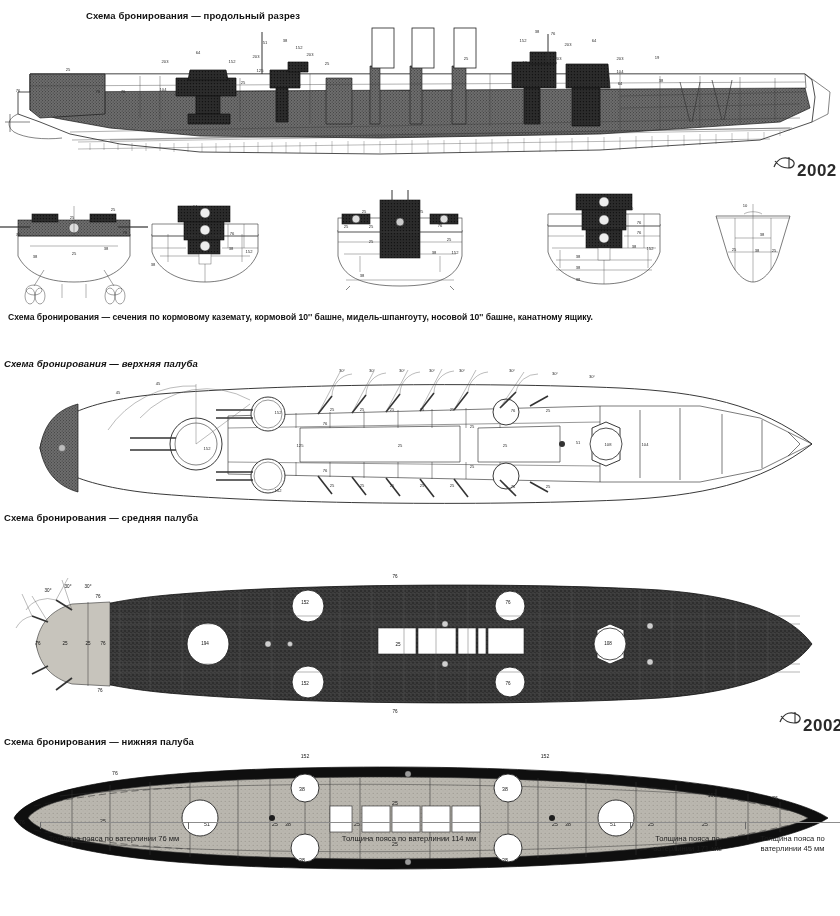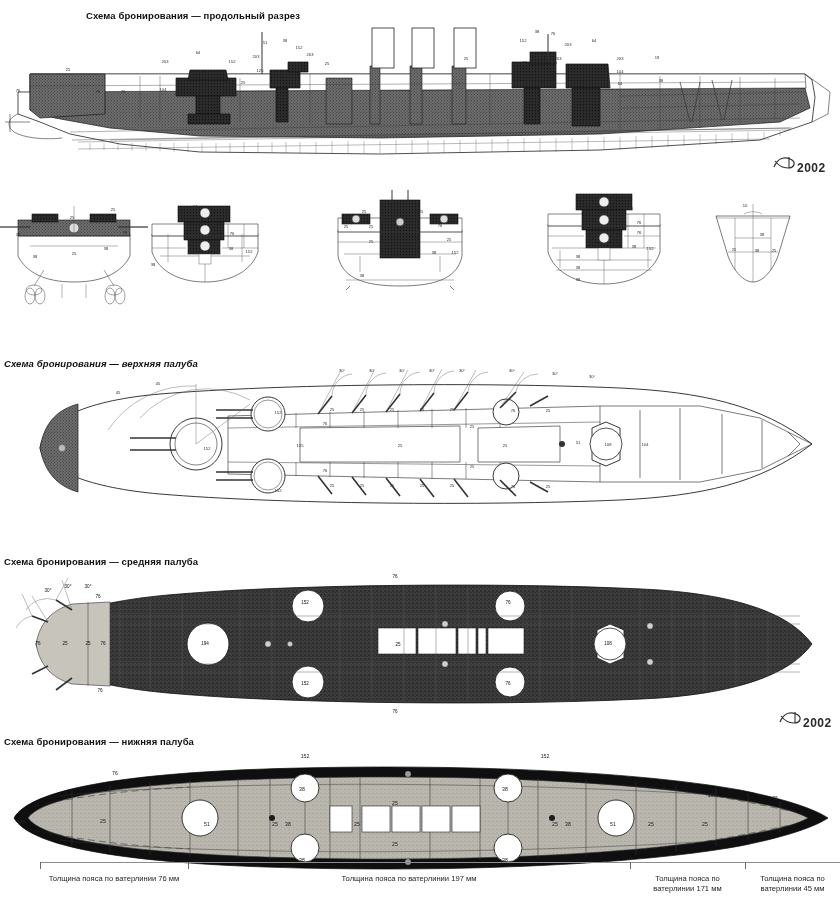--- a/index.html
+++ b/index.html
@@ -19,30 +19,30 @@
   .sec-title.ital{font-style:italic;font-weight:bold;text-align:right;}
   .caption{
     position:absolute;font-size:8.6px;font-weight:bold;white-space:nowrap;color:#111;
   }
 
   
   .svgwrap{position:absolute;}
   svg{display:block;overflow:visible;}
 
   
-  .legend{position:absolute;left:0;top:868px;width:701px;height:36px;}
+  .legend{position:absolute;left:0;top:828px;width:701px;height:36px;}
   .legend .cell{
     position:absolute;top:6px;font-size:7.6px;line-height:10px;color:#1d1d1d;
     text-align:center;
   }
   .legend .tick{position:absolute;top:-6px;width:1px;height:7px;background:#6b6b6b;}
   .legend .rule{position:absolute;top:-6px;height:1px;background:#8d8d8d;}
 
   
-  .sig{position:absolute;font-size:12px;font-weight:bold;letter-spacing:.5px;color:#2a2a2a;}
+  .sig{position:absolute;font-size:17px;font-weight:bold;letter-spacing:.5px;color:#2a2a2a;}
   .sigmark{position:absolute;}
 
   
   .lb{font-size:4.1px;fill:#2b2b2b;font-family:"Liberation Sans",sans-serif;}
   .lb6{font-size:5.2px;fill:#222;font-family:"Liberation Sans",sans-serif;}
   .lbw{font-size:4.6px;fill:#111;font-family:"Liberation Sans",sans-serif;}
 </style>
 </head>
 <body>
 
@@ -558,20 +558,21 @@
           <g>
             <text x="757" y="62" class="lb" text-anchor="middle">38</text>
           </g>
           <g>
             <text x="774" y="62" class="lb" text-anchor="middle">25</text>
           </g>
         </g>
     </svg>
   </div>
 
+  <div class="caption" style="left:8px;top:312px;">Схема бронирования — сечения по кормовому каземату, кормовой 10'' башне, мидель-шпангоуту, носовой 10'' башне, канатному ящику.</div>
 
   <div class="sec-title ital" style="left:4px;top:358px;">Схема бронирования — верхняя палуба</div>
 
   <div class="svgwrap" style="left:0;top:366px;">
     <svg width="840" height="155" viewBox="0 0 840 155">
 
       <path d="M40,82 C45,52 90,34 160,28 C280,18 480,16 620,22 C700,26 760,38 812,78
                C760,118 700,130 620,134 C480,140 280,138 160,128 C90,122 45,104 40,82 Z" fill="#ffffff" stroke="#222" stroke-width="0.9"></path>
 
       <path d="M40,82 C44,58 56,44 78,38 L78,126 C56,120 44,104 40,82 Z" fill="url(#hatchDark)" stroke="#1b1b1b" stroke-width="0.7"></path>
@@ -782,21 +783,21 @@
           <g>
             <text x="555" y="9" class="lb" text-anchor="middle">30°</text>
           </g>
           <g>
             <text x="592" y="12" class="lb" text-anchor="middle">30°</text>
           </g>
         </g>
     </svg>
   </div>
 
-  <div class="sec-title" style="left:4px;top:556px;">Схема бронирования — средняя палуба</div>
+  <div class="sec-title" style="left:4px;top:512px;">Схема бронирования — средняя палуба</div>
 
   <div class="svgwrap" style="left:0;top:566px;">
     <svg width="840" height="160" viewBox="0 0 840 160">
       <defs>
         <pattern id="deckDark" width="4" height="4" patternUnits="userSpaceOnUse">
           <rect width="4" height="4" fill="#3c3c3c"></rect>
           <circle cx="1" cy="1" r="0.7" fill="#141414"></circle>
           <circle cx="3" cy="2.6" r="0.6" fill="#202020"></circle>
           <circle cx="2.2" cy="3.6" r="0.4" fill="#555"></circle>
         </pattern>
@@ -1087,21 +1088,21 @@
           </g>
         </g>
     </svg>
   </div>
 
   <div class="legend">
     <div class="rule" style="left:40px;width:800px;"></div>
     <div id="legend-cells">
         <div class="cell" style="left: 40px; width: 148px;"><span>Толщина пояса по ватерлинии 76 мм</span></div>
         <div class="tick" style="left: 40px;"></div>
-        <div class="cell" style="left: 188px; width: 442px;"><span>Толщина пояса по ватерлинии 197 мм</span></div>
+        <div class="cell" style="left: 188px; width: 442px;"><span>Толщина пояса по ватерлинии 114 мм</span></div>
         <div class="tick" style="left: 188px;"></div>
         <div class="cell" style="left: 630px; width: 115px;"><span>Толщина пояса по</span><br><span>ватерлинии 171 мм</span></div>
         <div class="tick" style="left: 630px;"></div>
         <div class="cell" style="left: 745px; width: 95px;"><span>Толщина пояса по</span><br><span>ватерлинии 45 мм</span></div>
         <div class="tick" style="left: 745px;"></div>
       </div>
   </div>
 
 </div>
 

